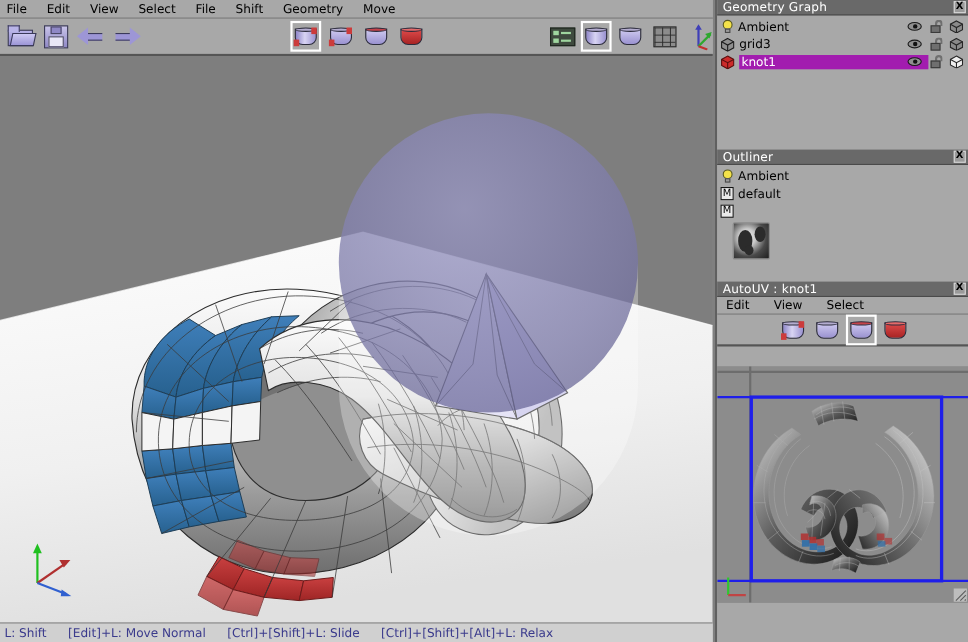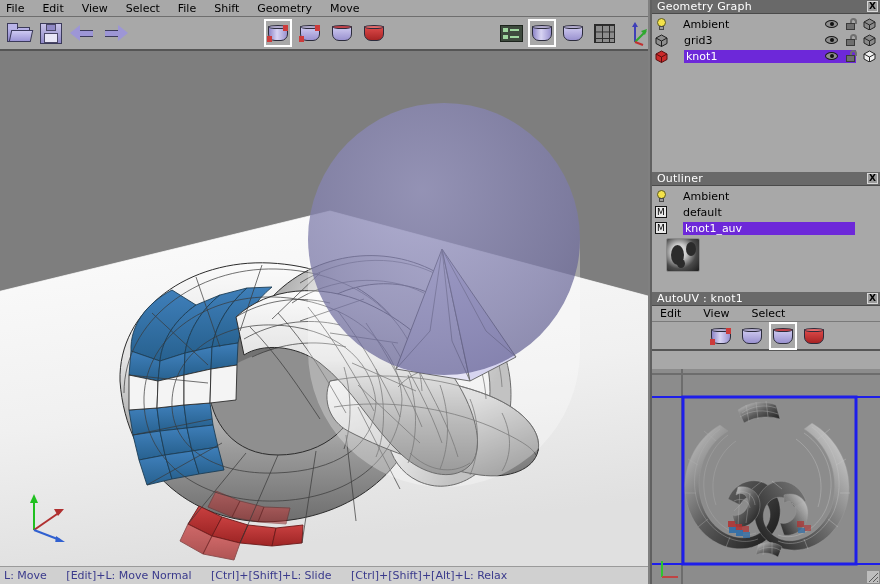--- a/index.html
+++ b/index.html
@@ -113,22 +113,22 @@
      background:#d0d0d0; color:#3a3a8c; font-size:11px; line-height:18px;
      padding-left:4px; border-top:1px solid #9a9a9a; white-space:nowrap; }
   #statusbar .k{ margin-right:16px; }
 
   
   #right{ position:absolute; left:650px; top:0; width:230px; height:584px;
      background:#a8a8a8; border-left:2px solid #606060; }
   .panel{ background:#a8a8a8; }
   .listrow{ height:16px; display:flex; align-items:center; padding-left:3px;
      font-size:11px; color:#000; position:relative; }
-  .listrow .nm{ margin-left:16px; }
-  .listrow.sel .nm{ background:#6d28d9; color:#ffffff; display:block;
+  .listrow .nm{ margin-left:4px; }
+  .listrow.sel .nm{ background:#a21caf; color:#ffffff; display:block;
      width:172px; padding-left:2px; }
   .listrow .glyphs{ position:absolute; right:4px; top:2px; display:flex; gap:6px; }
 
   .gl{ width:13px; height:12px; position:relative; }
   
   .gl-eye .e{ position:absolute; left:0; top:2px; width:13px; height:8px;
      border:1px solid #1a1a1a; border-radius:50%; background:#8f8f8f; }
   .gl-eye .p{ position:absolute; left:5px; top:4px; width:4px; height:4px;
      background:#121212; border-radius:50%; }
   
@@ -466,30 +466,30 @@
         <line x1="22" y1="48" x2="22" y2="18" stroke="#20c020" stroke-width="2"></line>
         <polygon points="22,12 18,21 26,21" fill="#20c020"></polygon>
         <line x1="22" y1="48" x2="48" y2="30" stroke="#b03030" stroke-width="2"></line>
         <polygon points="52,27 42,27 46,34" fill="#b03030"></polygon>
         <line x1="22" y1="48" x2="48" y2="58" stroke="#3060d0" stroke-width="2"></line>
         <polygon points="53,60 44,54 43,62" fill="#3060d0"></polygon>
       </svg>
     </div>
 
     <div id="statusbar">
-      <span class="k">L: Move</span>
+      <span class="k">L: Shift</span>
       <span class="k">[Edit]+L: Move Normal</span>
       <span class="k">[Ctrl]+[Shift]+L: Slide</span>
       <span class="k">[Ctrl]+[Shift]+[Alt]+L: Relax</span>
     </div>
   </div>
 
   <div id="right">
 
-    <div class="panel" style="height:172px;">
+    <div class="panel" style="height:136px;">
       <div class="titlebar">
         <span>Geometry Graph</span>
         <span class="close">X</span>
       </div>
       <div style="padding-top:2px;">
 
         <div class="listrow">
           <div class="ic-bulb">
               <div class="b"></div>
               <div class="s"></div>
@@ -588,21 +588,20 @@
           <span class="nm">Ambient</span>
         </div>
 
         <div class="listrow">
           <div class="ic-mat">M</div>
           <span class="nm">default</span>
         </div>
 
         <div class="listrow sel">
           <div class="ic-mat">M</div>
-          <span class="nm">knot1_auv</span>
         </div>
 
 
         <div class="thumb">
           <div class="sp" style="left:4px;top:6px;width:13px;height:20px;"></div>
           <div class="sp" style="left:19px;top:3px;width:10px;height:14px;"></div>
           <div class="sp" style="left:10px;top:20px;width:8px;height:9px;"></div>
         </div>
       </div>
     </div>

